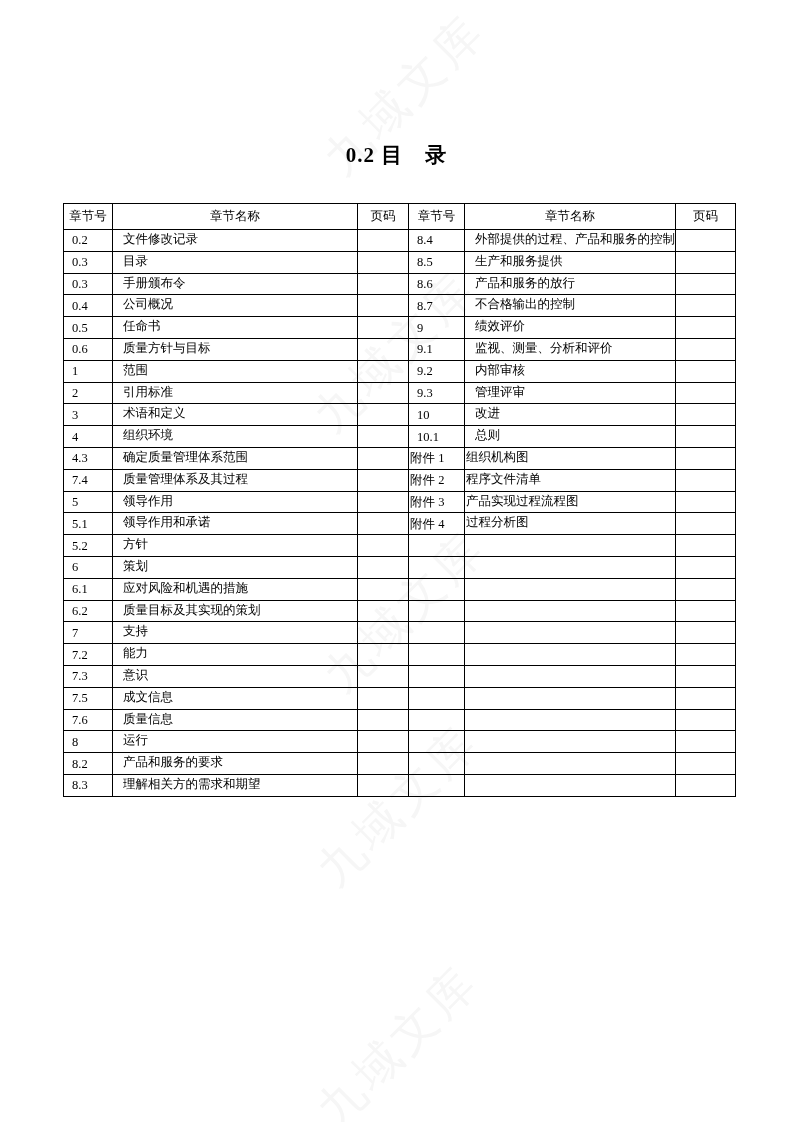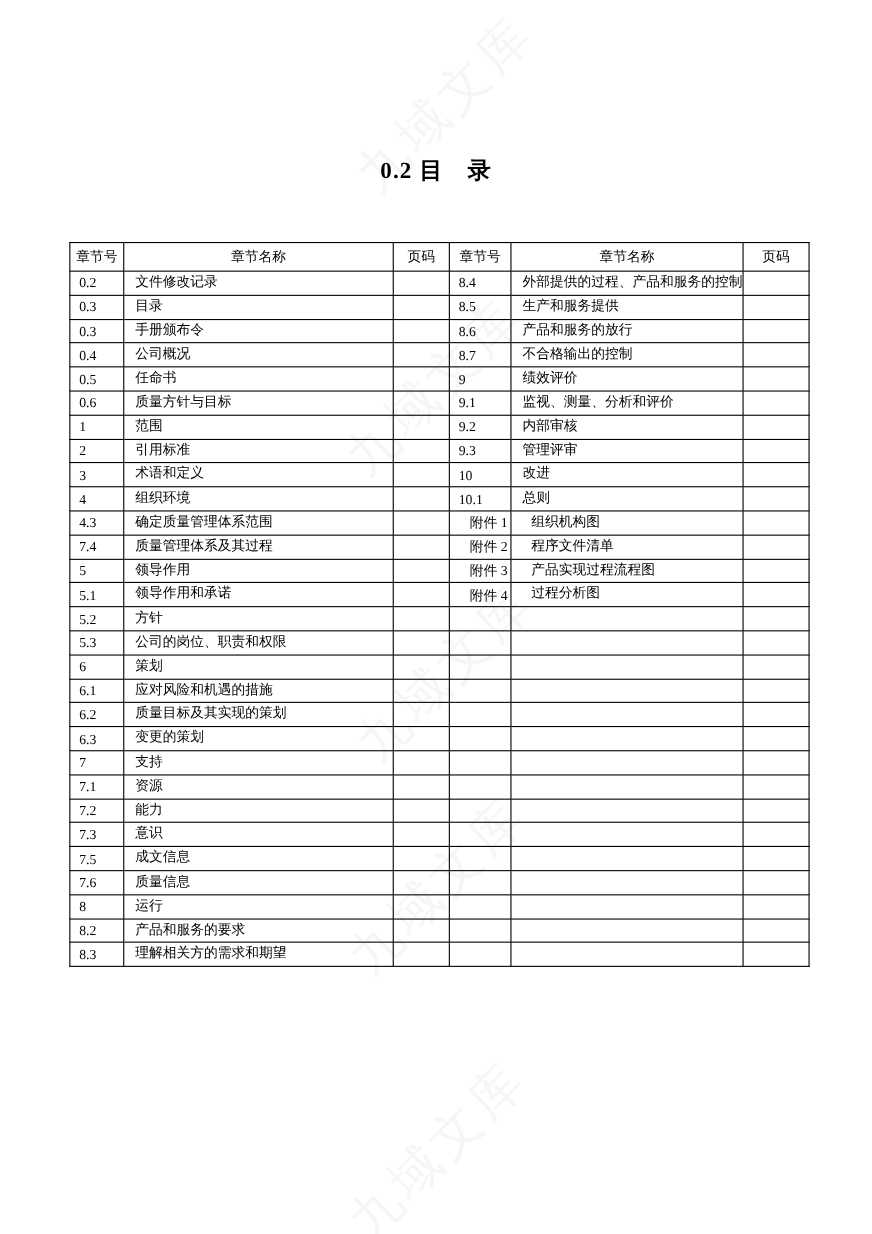--- a/index.html
+++ b/index.html
@@ -13,32 +13,32 @@
     transform:translate(-50%,-50%) rotate(-45deg);
     font-size:46px;letter-spacing:5px;color:#f6f6f6;
     user-select:none;pointer-events:none;
   }
   .doc-title{
     position:absolute;top:141px;left:0;width:100%;z-index:2;
     text-align:center;font-size:21px;font-weight:bold;letter-spacing:1px;
   }
   table.toc{
     position:absolute;left:63px;top:203px;width:672px;z-index:1;
-    border-collapse:collapse;table-layout:fixed;margin-top:17px;
+    border-collapse:collapse;table-layout:fixed;
   }
   .toc th,.toc td{
     border:1px solid #000;font-size:12.5px;line-height:1.15;
     overflow:hidden;white-space:nowrap;
   }
   .toc thead th{height:23px;text-align:center;font-weight:normal;vertical-align:middle}
   .toc tbody tr{height:21.8px}
   td.num{vertical-align:bottom;padding:0 2px 3px 8px;text-align:left}
   td.name{vertical-align:top;padding:2px 2px 0 10px;text-align:left}
   td.page{padding:0}
-  td.flush{padding-left:18px}
+  td.flush{padding-left:1px}
 </style>
 </head>
 <body>
 
 <div class="sheet">
 
   <div id="watermark-layer">
       <span class="watermark" style="left: 405px; top: 95px; color: rgb(246, 246, 246);">九域文库</span>
       <span class="watermark" style="left: 395px; top: 352px; color: rgb(246, 246, 246);">九域文库</span>
       <span class="watermark" style="left: 405px; top: 612px; color: rgb(246, 246, 246);">九域文库</span>
@@ -182,28 +182,20 @@
         </tr>
         <tr>
           <td class="num">5.2</td>
           <td class="name">方针</td>
           <td class="page"></td>
           <td class="num"></td>
           <td class="name"></td>
           <td class="page"></td>
         </tr>
         <tr>
-          <td class="num">5.3</td>
-          <td class="name">公司的岗位、职责和权限</td>
-          <td class="page"></td>
-          <td class="num"></td>
-          <td class="name"></td>
-          <td class="page"></td>
-        </tr>
-        <tr>
           <td class="num">6</td>
           <td class="name">策划</td>
           <td class="page"></td>
           <td class="num"></td>
           <td class="name"></td>
           <td class="page"></td>
         </tr>
         <tr>
           <td class="num">6.1</td>
           <td class="name">应对风险和机遇的措施</td>
@@ -214,44 +206,28 @@
         </tr>
         <tr>
           <td class="num">6.2</td>
           <td class="name">质量目标及其实现的策划</td>
           <td class="page"></td>
           <td class="num"></td>
           <td class="name"></td>
           <td class="page"></td>
         </tr>
         <tr>
-          <td class="num">6.3</td>
-          <td class="name">变更的策划</td>
-          <td class="page"></td>
-          <td class="num"></td>
-          <td class="name"></td>
-          <td class="page"></td>
-        </tr>
-        <tr>
           <td class="num">7</td>
           <td class="name">支持</td>
           <td class="page"></td>
           <td class="num"></td>
           <td class="name"></td>
           <td class="page"></td>
         </tr>
         <tr>
-          <td class="num">7.1</td>
-          <td class="name">资源</td>
-          <td class="page"></td>
-          <td class="num"></td>
-          <td class="name"></td>
-          <td class="page"></td>
-        </tr>
-        <tr>
           <td class="num">7.2</td>
           <td class="name">能力</td>
           <td class="page"></td>
           <td class="num"></td>
           <td class="name"></td>
           <td class="page"></td>
         </tr>
         <tr>
           <td class="num">7.3</td>
           <td class="name">意识</td>

